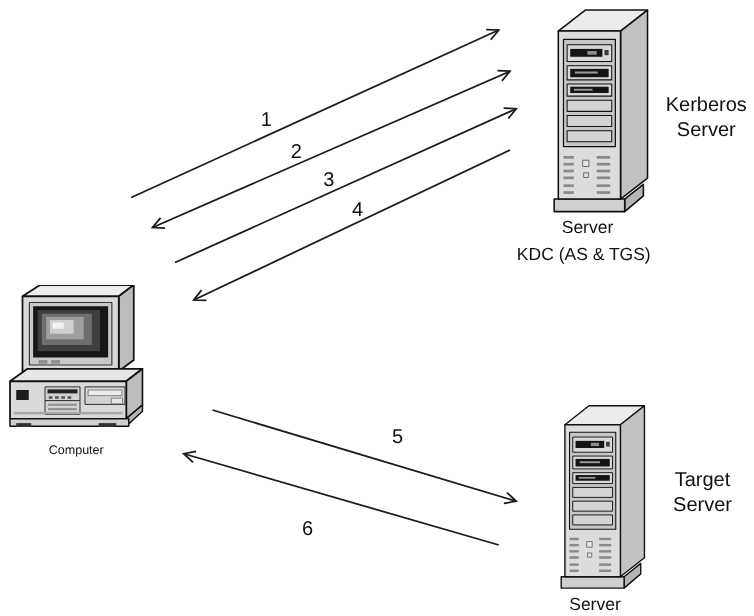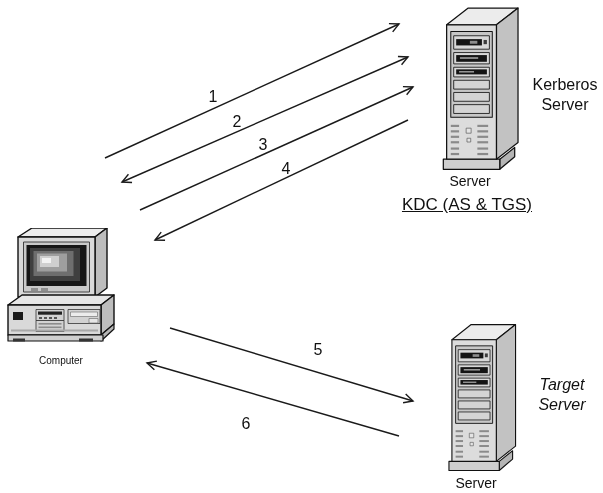--- a/index.html
+++ b/index.html
@@ -30,24 +30,23 @@
   .node-name {
     position: absolute;
     text-align: center;
     font-size: 16px;
     line-height: 1.25;
     color: #111;
   }
   .kdc-label {
     position: absolute;
     text-align: center;
-    font-size: 17px;
+    font-size: 14px;
     color: #111;
     white-space: nowrap;
-    text-decoration: underline;
   }
 </style>
 </head>
 <body>
 
 <div id="canvas">
 
   <svg width="0" height="0" style="position:absolute" aria-hidden="true">
     <defs>
       <marker id="headArrow" markerUnits="userSpaceOnUse" markerWidth="14" markerHeight="14" viewBox="0 0 14 14" refX="11" refY="7" orient="auto-start-reverse">
@@ -178,18 +177,18 @@
     <div>Kerberos</div>
     <div>Server</div>
   </div>
 
   <div class="abs" style="left:446px; top:320px;">
     <svg width="74" height="152" viewBox="0 0 100 200" preserveAspectRatio="none">
       <use href="#server-tower" xlink:href="#server-tower"></use>
     </svg>
   </div>
   <div class="caption" style="left:447px; top:475px; width:58px;">Server</div>
-  <div class="node-name" style="left:522px; top:375px; width:80px;font-style:italic;">
+  <div class="node-name" style="left:522px; top:375px; width:80px;">
     <div>Target</div>
     <div>Server</div>
   </div>
 
 </div>
 
 </body></html>

